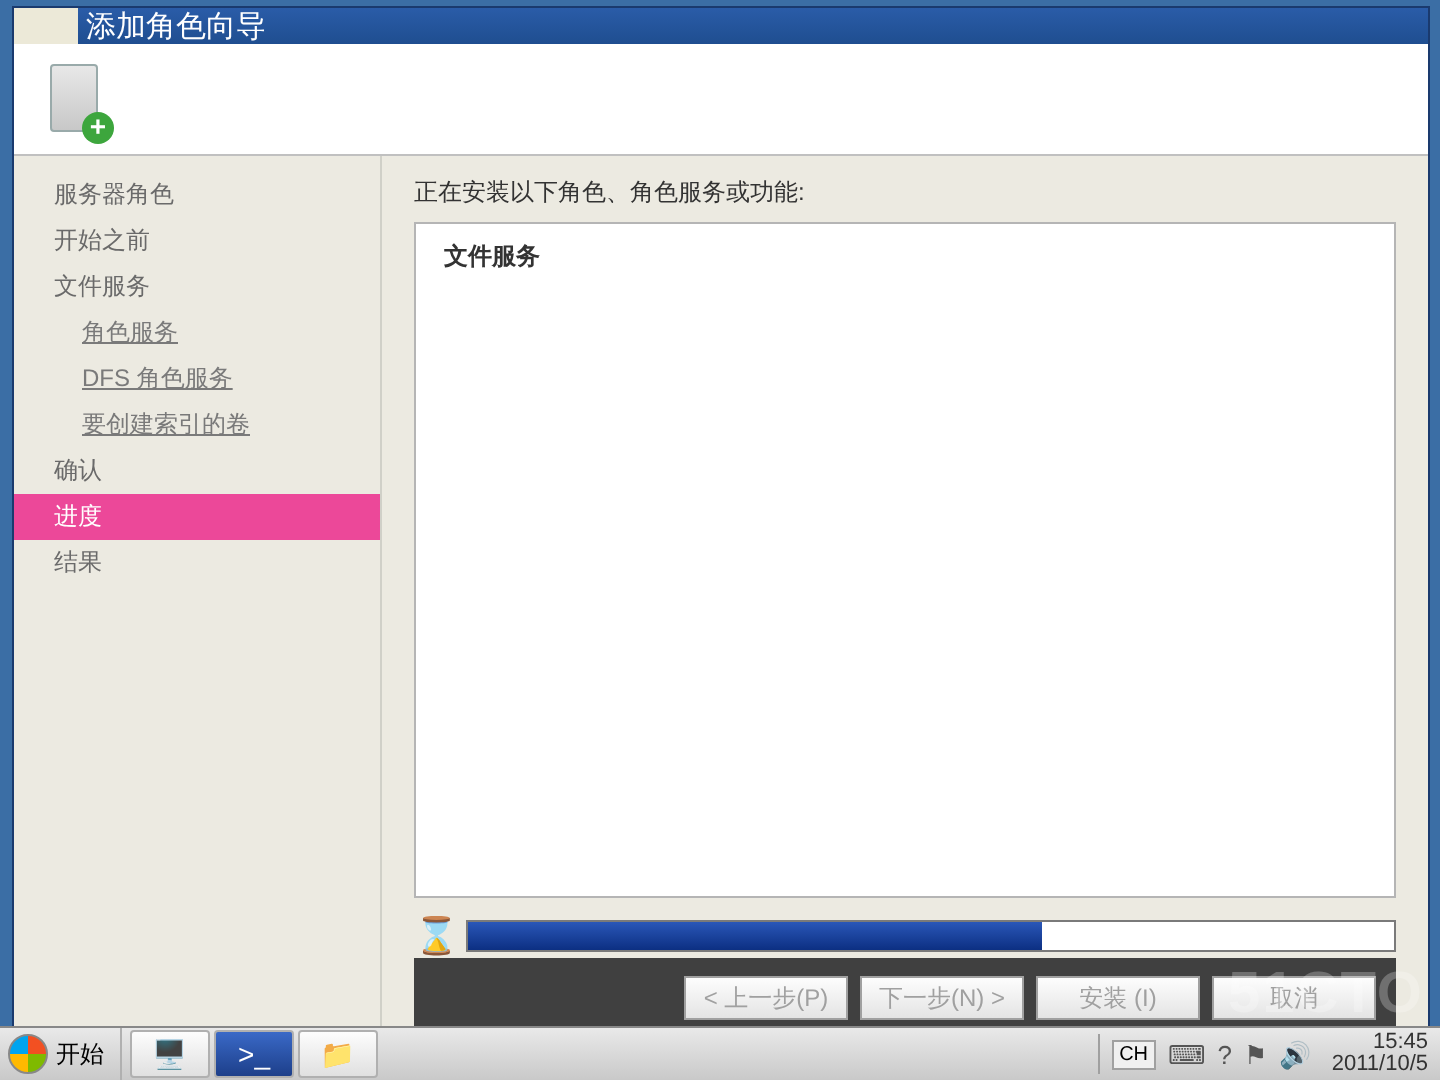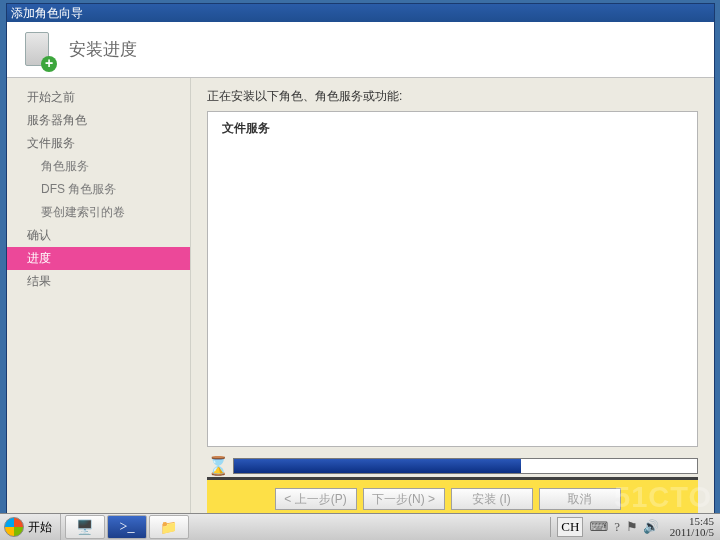--- a/index.html
+++ b/index.html
@@ -24,21 +24,22 @@
     display: flex;
     flex-direction: column;
   }
   .titlebar {
     height: 18px;
     background: linear-gradient(to bottom, #2a5ca8, #1f4e90);
     color: #fff;
     display: flex;
     align-items: center;
     padding: 0 4px;
-    font-size: 12px;
+    font-size: 15px;
+    margin-left: 32px;
   }
   .header-band {
     height: 55px;
     background: #fff;
     border-bottom: 1px solid #c0c0c0;
     display: flex;
     align-items: center;
     padding-left: 14px;
     gap: 14px;
   }
@@ -83,20 +84,21 @@
     padding-top: 8px;
   }
   .sidebar .item {
     padding: 3px 0 3px 20px;
     color: #6a6a6a;
     cursor: default;
   }
   .sidebar .subitem {
     padding: 3px 0 3px 34px;
     color: #7a7a7a;
+    text-decoration: underline;
   }
   .sidebar .item.active {
     background: #ec4899;
     color: #fff;
   }
   .content {
     flex: 1;
     background: #eceae1;
     border-left: 1px solid #d0d0c8;
     position: relative;
@@ -149,26 +151,26 @@
     position: absolute;
     left: 0; top: 0; bottom: 0;
     width: 62%;
     background: linear-gradient(to bottom, #2a57b8, #0c2f82);
   }
   .status-text {
     margin: 6px 0 4px 28px;
     color: #333;
   }
   .button-row {
-    border-top: 3px solid #404040;
+    border-top: 1px solid #404040;
     padding: 8px 10px 6px 0;
     display: flex;
-    justify-content: center;
+    justify-content: flex-end;
     gap: 6px;
-    background: #fde047;
+    background: #404040;
   }
   .btn {
     min-width: 82px;
     height: 22px;
     background: linear-gradient(#fdfdfd, #e4e4e4);
     border: 1px solid #a0a0a0;
     color: #a0a0a0;
     font-size: 12px;
     cursor: default;
     padding: 0 8px;
@@ -178,21 +180,20 @@
   }
   
   .taskbar {
     position: absolute;
     left: 0; bottom: 0;
     width: 720px;
     height: 26px;
     background: linear-gradient(to bottom, #e9e9e9, #c9c9c9);
     border-top: 1px solid #888;
     display: flex;
-    font-family: Liberation Serif, serif;
   }
   .start-button {
     height: 26px;
     display: flex;
     align-items: center;
     gap: 4px;
     padding: 0 8px 0 4px;
     border-right: 1px solid #b0b0b0;
   }
   .win-orb {
@@ -224,21 +225,21 @@
     align-items: center;
     gap: 6px;
     padding-right: 6px;
     height: 100%;
   }
   .tray-sep {
     width: 1px; height: 20px;
     background: #a0a0a0;
   }
   .lang {
-    font-size: 13px;
+    font-size: 10px;
     border: 1px solid #a0a0a0;
     padding: 1px 3px;
     background: #f0f0f0;
   }
   .tray-icon {
     font-size: 13px;
     color: #555;
   }
   .clock {
     text-align: right;
@@ -264,27 +265,26 @@
 <div class="window">
   <div class="titlebar">
     <span>添加角色向导</span>
   </div>
 
   <div class="header-band">
     <div class="server-icon">
       <div class="box"></div>
       <div class="plus">+</div>
     </div>
-    <div class="page-title">安装进度</div>
   </div>
 
   <div class="body-area">
     <div class="sidebar">
+      <div class="item">服务器角色</div>
       <div class="item">开始之前</div>
-      <div class="item">服务器角色</div>
       <div class="item">文件服务</div>
       <div class="subitem">角色服务</div>
       <div class="subitem">DFS 角色服务</div>
       <div class="subitem">要创建索引的卷</div>
       <div class="item">确认</div>
       <div class="item active">进度</div>
       <div class="item">结果</div>
     </div>
 
     <div class="content">

